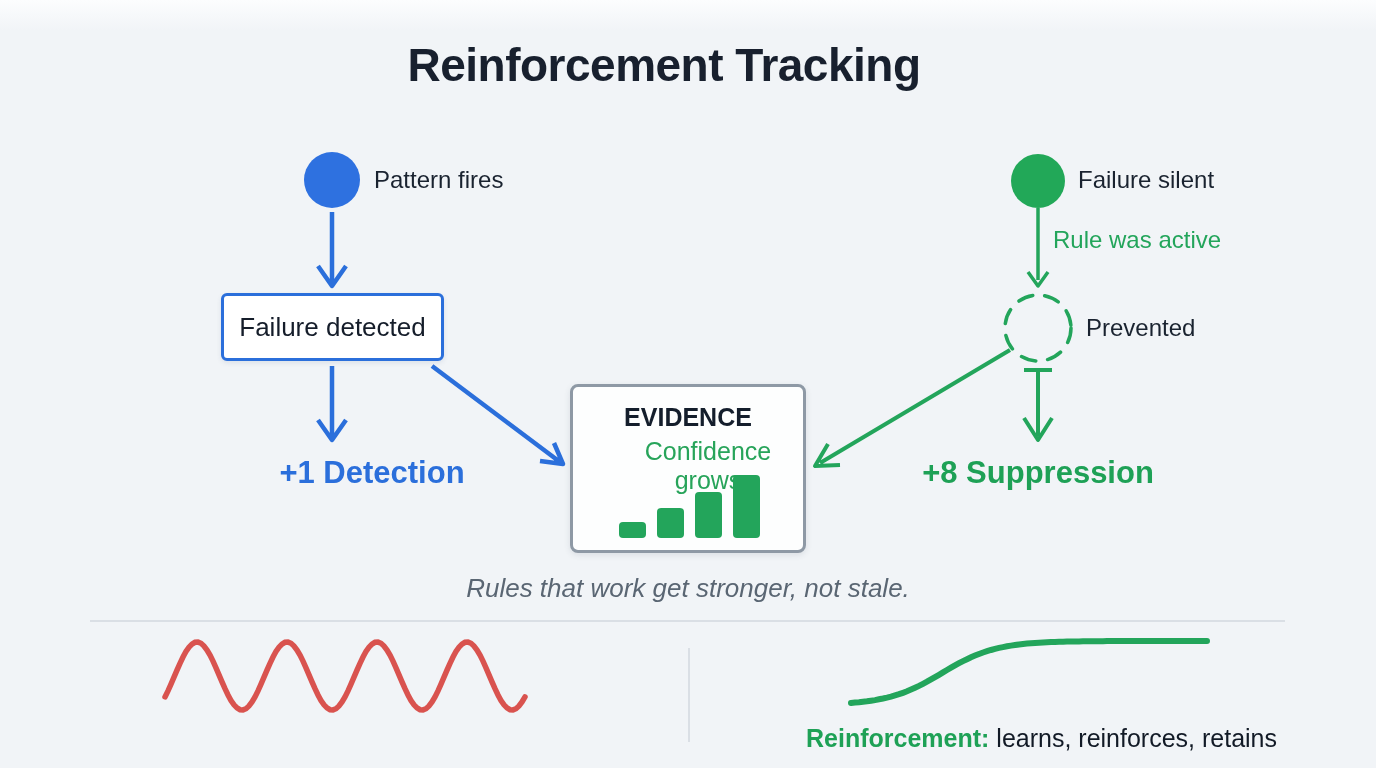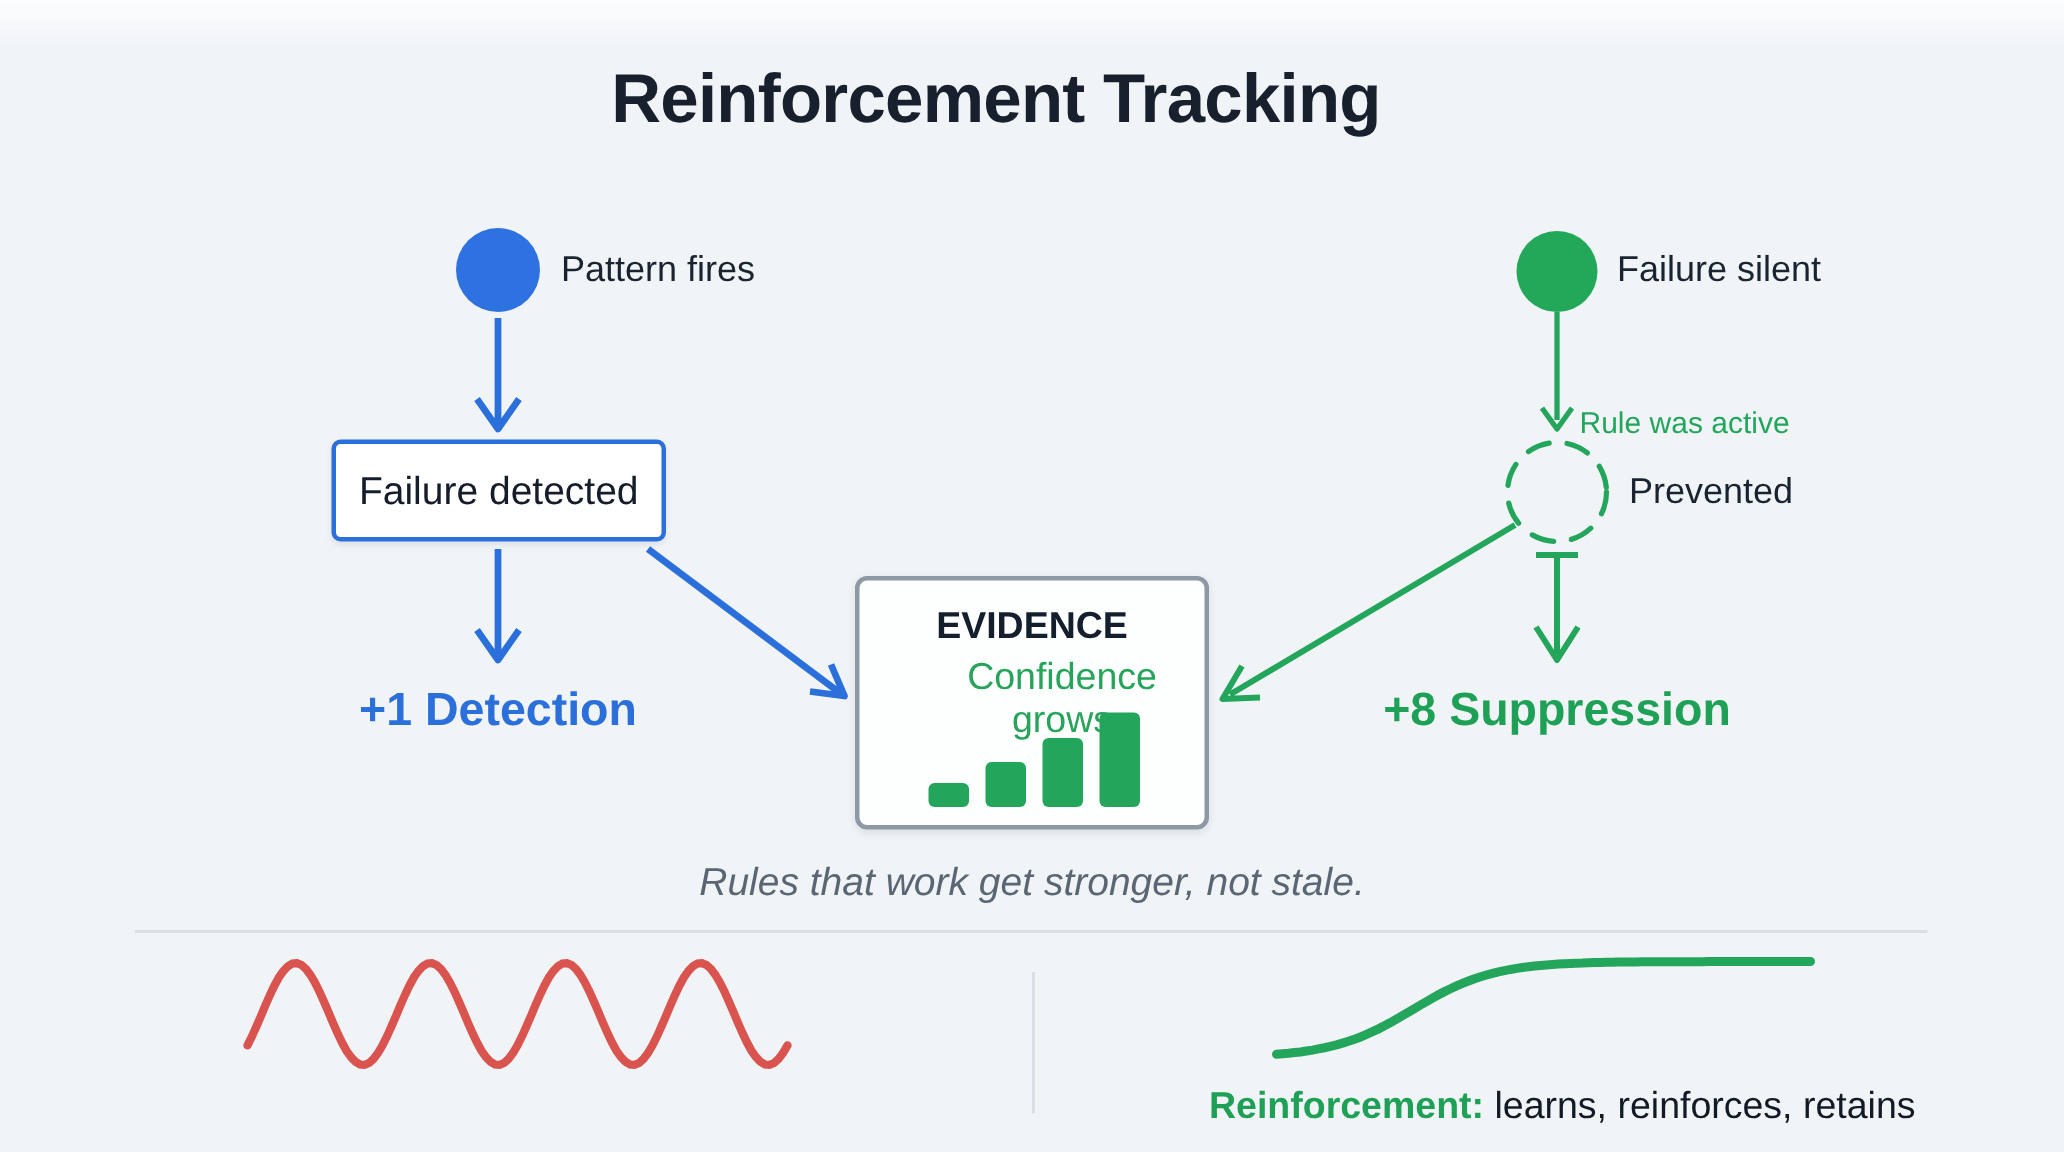--- a/index.html
+++ b/index.html
@@ -17,23 +17,23 @@
   #stage{
     position:relative;width:1376px;height:768px;overflow:hidden;
     background:linear-gradient(180deg,#fcfdfe 0%,var(--background) 4%,var(--background) 100%);
   }
   .abs{position:absolute;}
   #title{
     left:0;top:38px;width:1328px;text-align:center;
     font-size:46px;font-weight:700;color:#18202e;letter-spacing:-0.5px;
   }
   .node-label{font-size:24px;color:var(--dark-text);transform:translateY(-50%);white-space:nowrap;}
-  .edge-label{font-size:20px;color:var(--accent-green);transform:translateY(-50%);white-space:nowrap;margin-top:43px;}
+  .edge-label{font-size:24px;color:var(--accent-green);transform:translateY(-50%);white-space:nowrap;}
   .result-label{font-size:31px;font-weight:700;transform:translate(-50%,-50%);white-space:nowrap;}
-  .result-blue{color:var(--accent-blue);}
+  .result-blue{color:var(--accent-blue);margin-left:40px;}
   .result-green{color:#1ea156;}
   #failure-box{
     left:221px;top:293px;width:217px;height:62px;
     background:#ffffff;border:3px solid var(--accent-blue);border-radius:6px;
     display:flex;align-items:center;justify-content:center;
     box-shadow:0 2px 5px rgba(40,70,120,0.10);
     font-size:26px;color:#151d2a;
   }
   #evidence-box{
     left:570px;top:384px;width:230px;height:163px;

